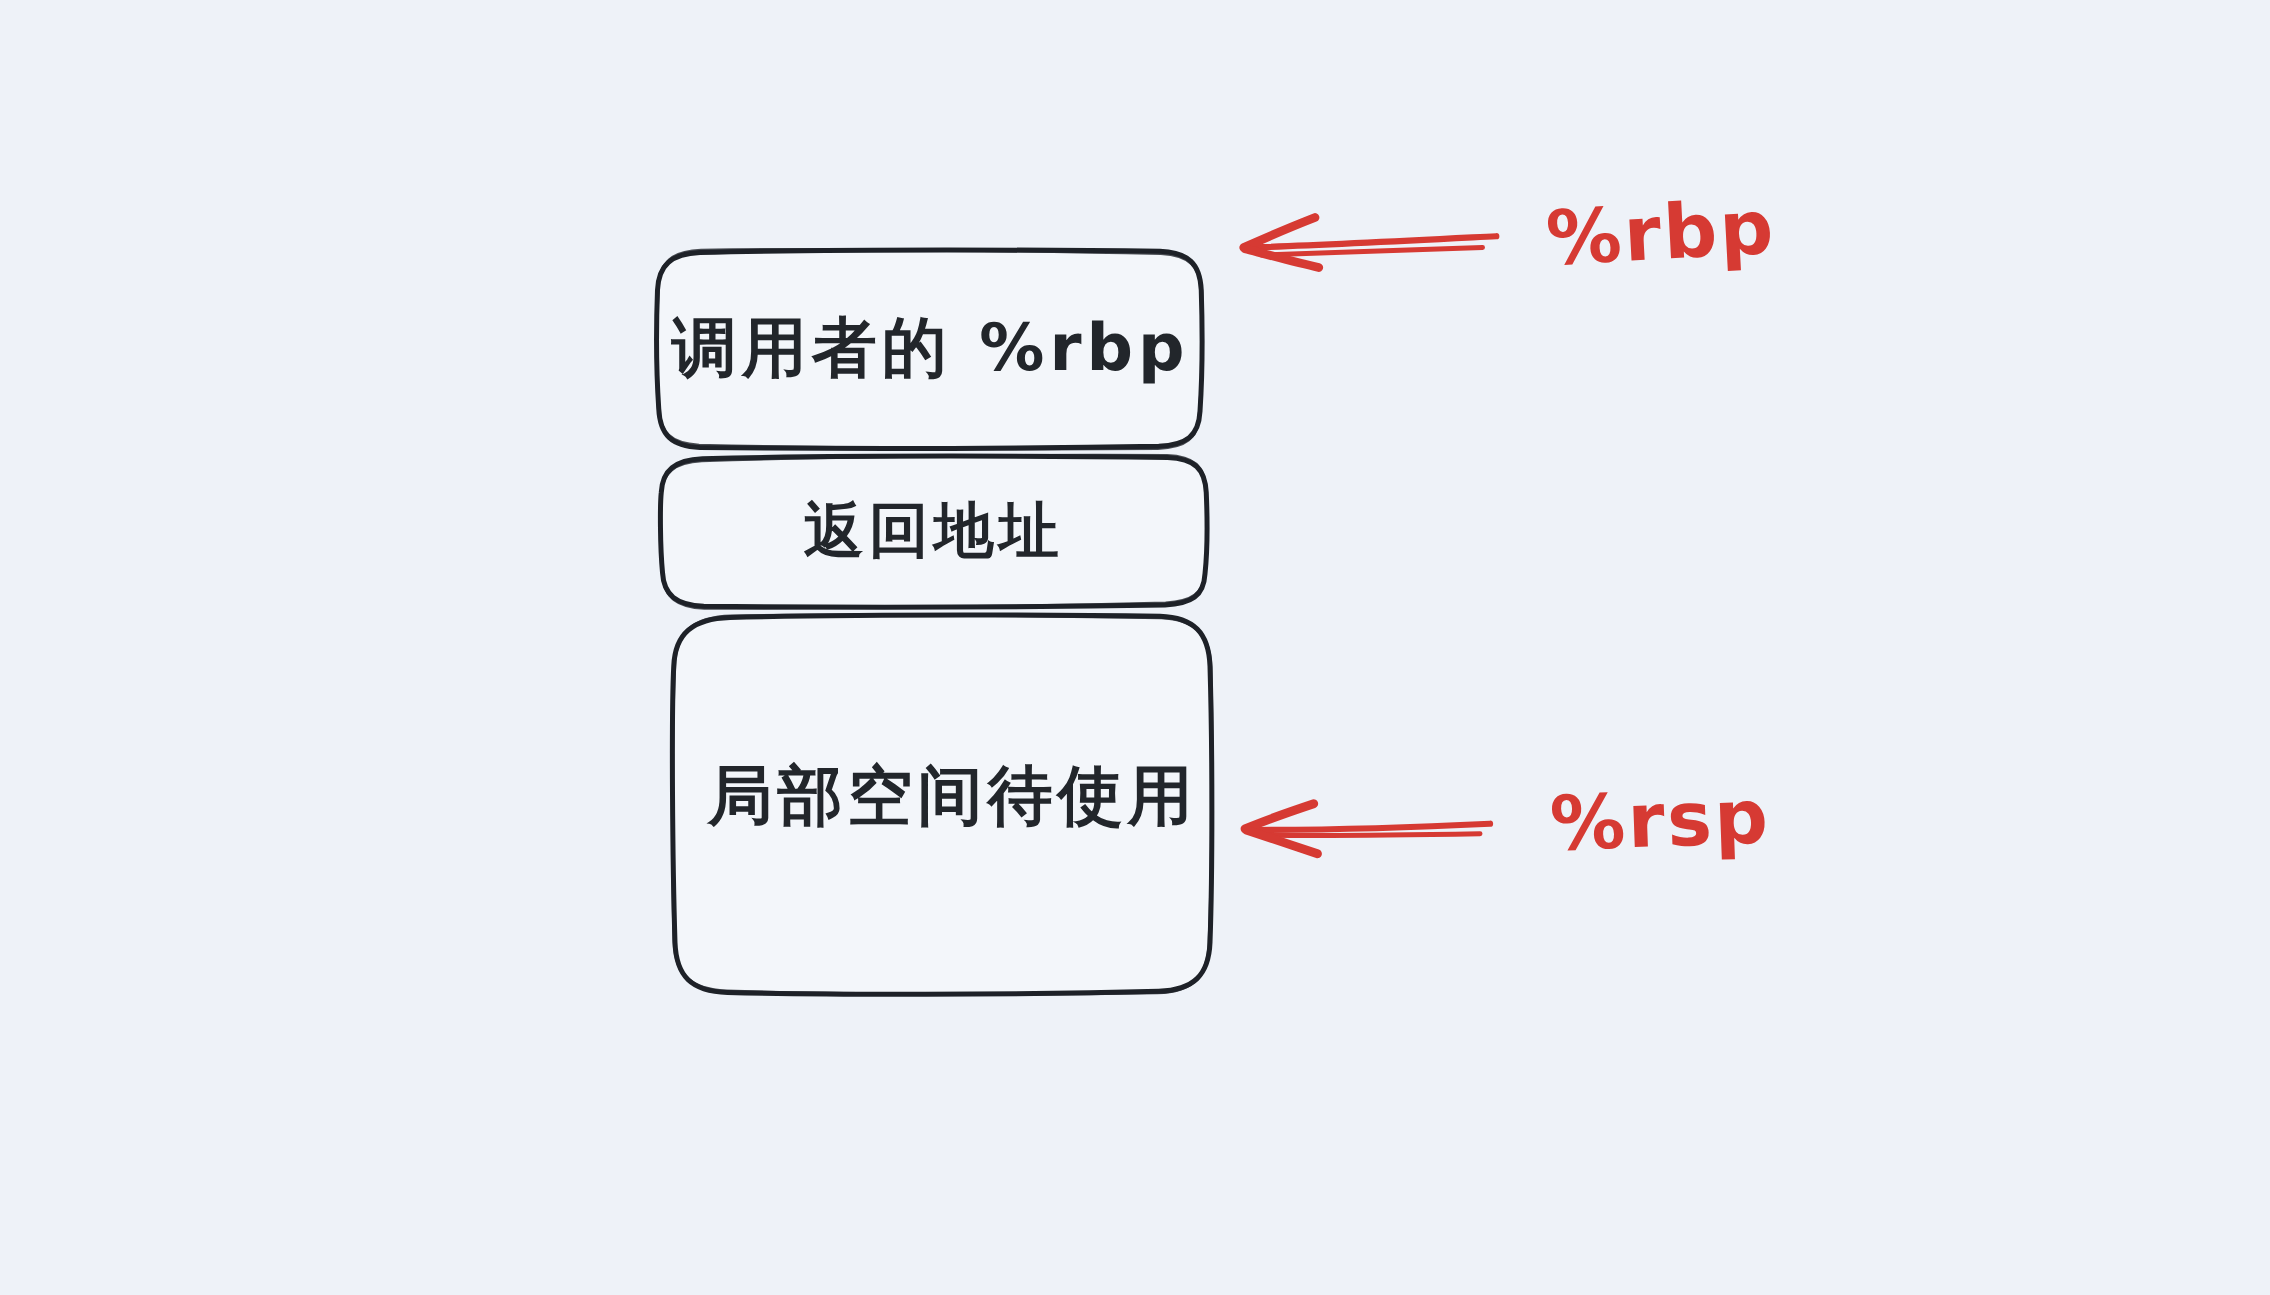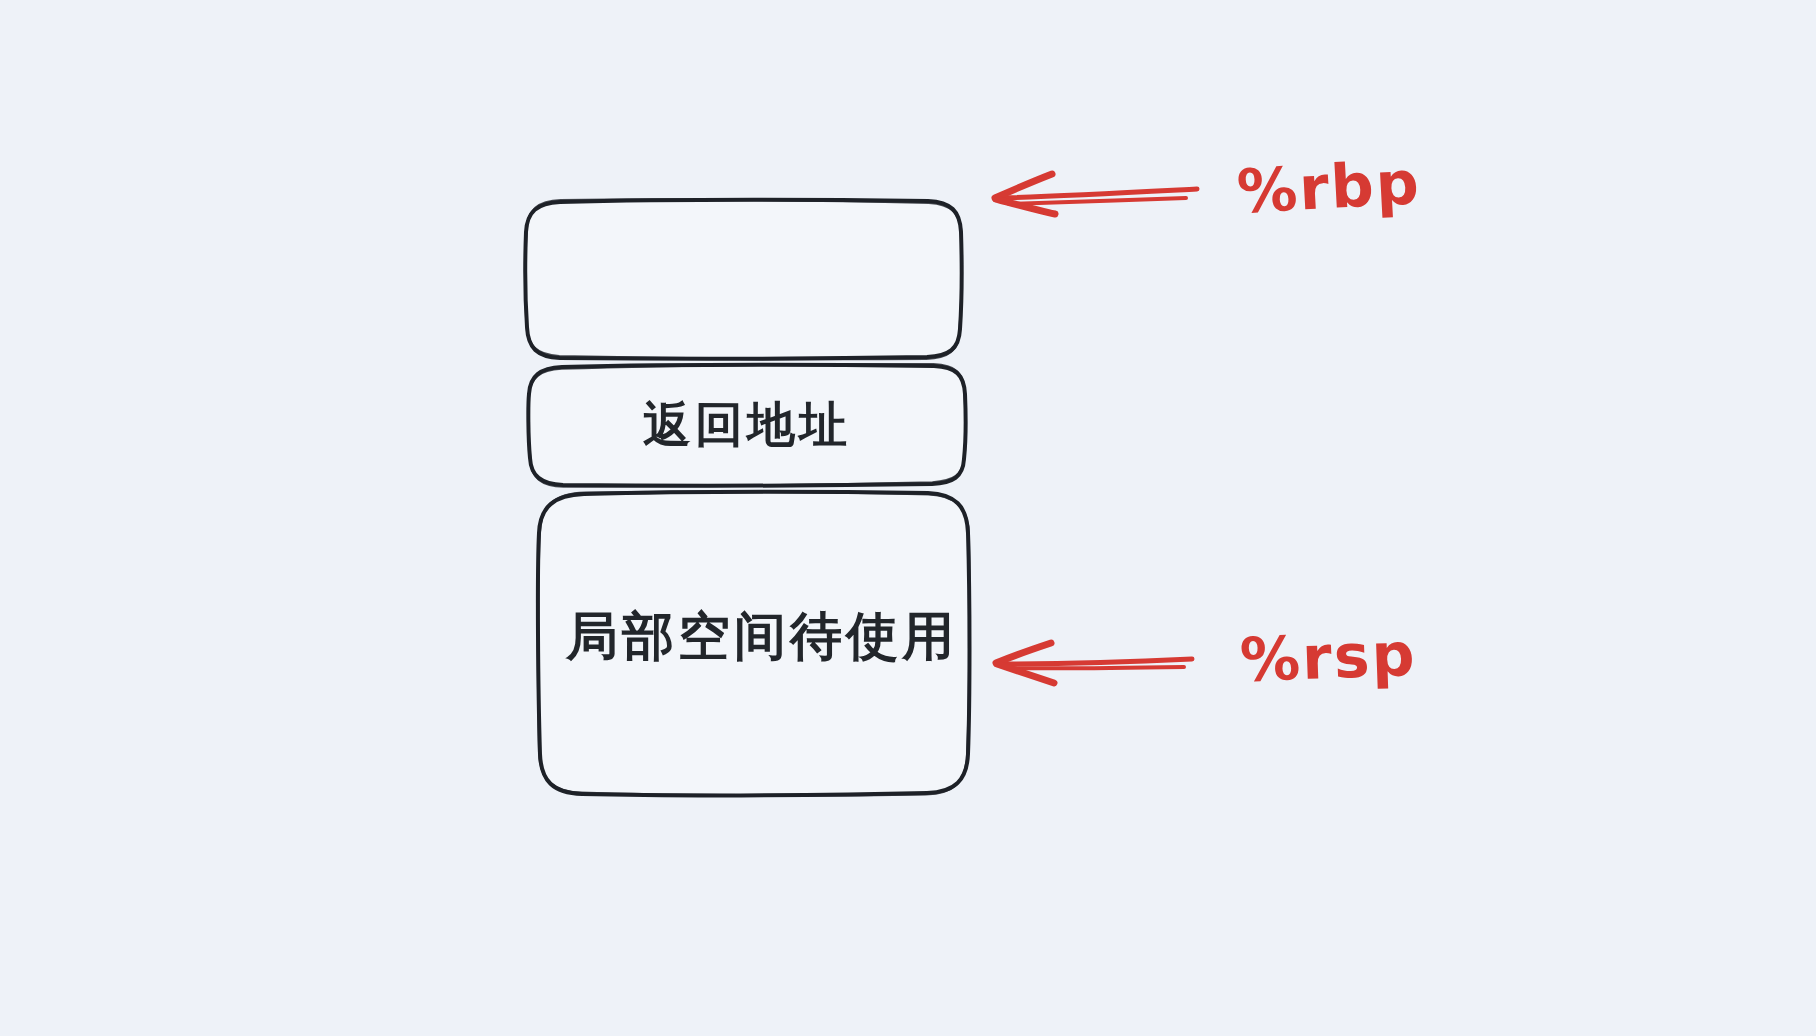--- a/index.html
+++ b/index.html
@@ -98,20 +98,21 @@
     </g>
 
     <g>
       <path class="red-stroke" stroke-width="5" d="M1192 659 C1130 662 1060 664 1002 664"></path>
       <path class="red-stroke" stroke-width="4" d="M1184 667 C1124 668 1058 669 1008 668"></path>
       <path class="red-stroke" stroke-width="7" d="M996 663 C1013 656 1033 649 1051 643"></path>
       <path class="red-stroke" stroke-width="7" d="M997 664 C1015 670 1036 677 1054 683"></path>
     </g>
   </svg>
 
+  <div class="box-label label-top">调用者的 %rbp</div>
 
   <div class="box-label label-middle">返回地址</div>
 
   <div class="box-label label-bottom">局部空间待使用</div>
 
   <div class="reg-label reg-rbp">%rbp</div>
 
   <div class="reg-label reg-rsp">%rsp</div>
 
 </div>

